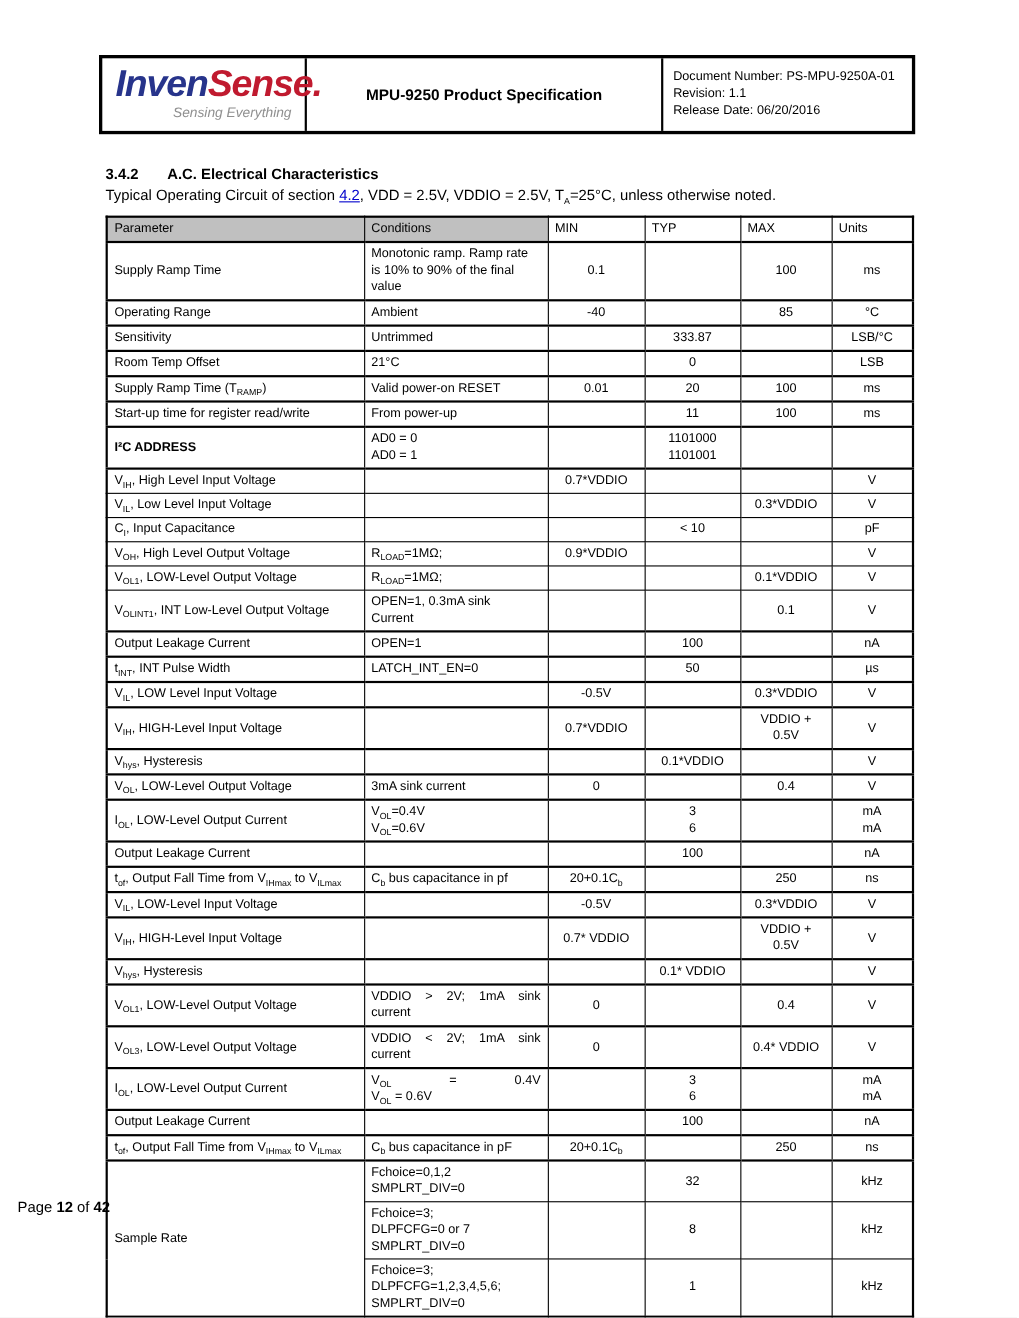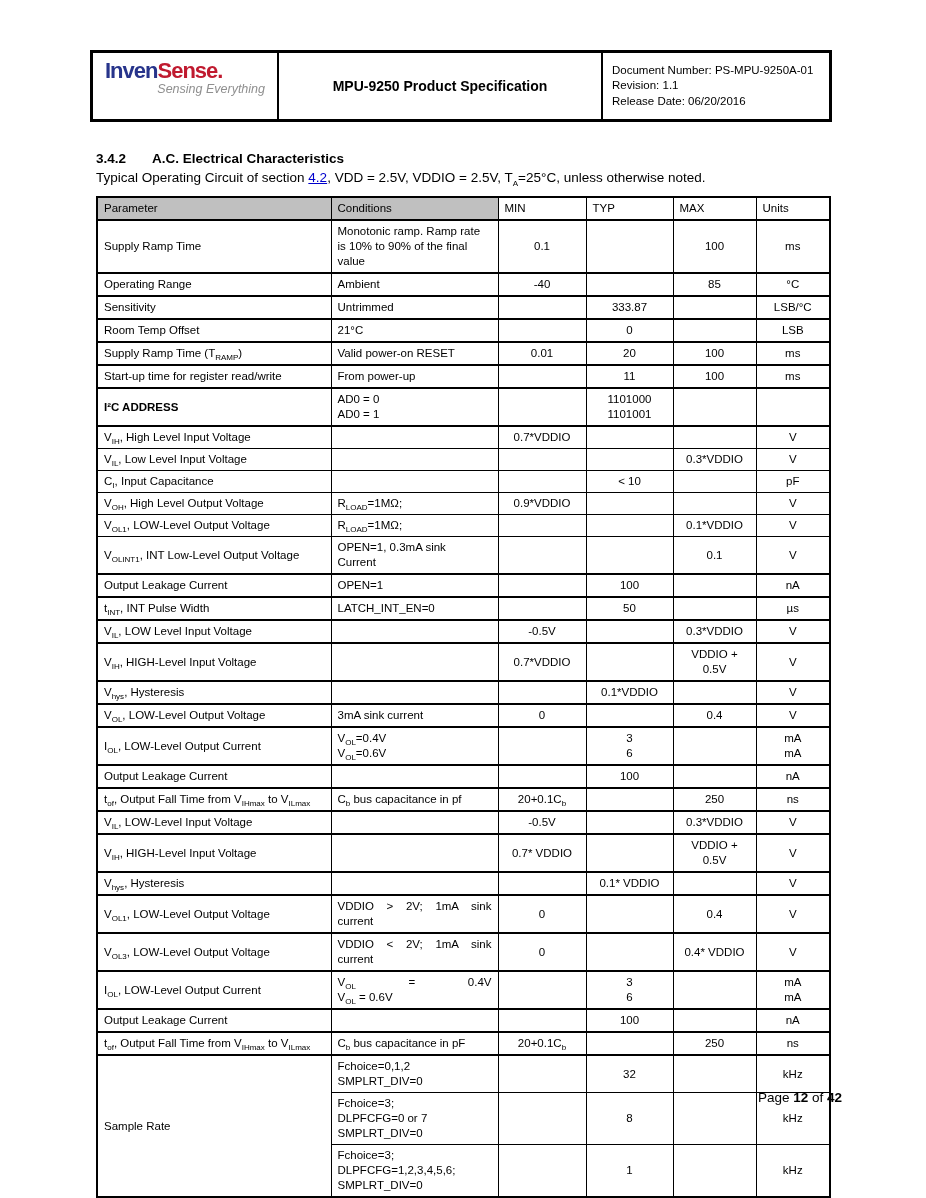--- a/index.html
+++ b/index.html
@@ -8,21 +8,21 @@
     position:relative; width:926px; height:1198px; background:#ffffff;
     font-family:"Liberation Sans", sans-serif; color:#000; margin:0 auto;
     overflow:hidden;
   }
   
   .hdr {
     position:absolute; left:90px; top:50px; width:742px; height:72px;
     border:3px solid #000; display:flex;
   }
   .hdr-logo-cell { width:186px; border-right:2px solid #000; padding:6px 10px 4px 12px; }
-  .logo-line { font-weight:bold; font-size:22px; letter-spacing:-1px; line-height:1.05; white-space:nowrap; }
+  .logo-line { font-style:italic; font-weight:bold; font-size:34px; letter-spacing:-1px; line-height:1.05; white-space:nowrap; }
   .logo-tagline { font-style:italic; font-size:12.5px; text-align:right; margin-top:0px; padding-right:2px; }
   .hdr-title-cell { width:324px; border-right:2px solid #000; display:flex; align-items:center; justify-content:center; }
   .hdr-title { font-weight:bold; font-size:14px; }
   .hdr-info-cell { flex:1; display:flex; flex-direction:column; justify-content:center; padding-left:9px; font-size:11.5px; line-height:1.32; }
   
   .content { position:absolute; left:96px; top:151px; width:733px; }
   .sec-head { font-weight:bold; font-size:13.5px; }
   .sec-head .num { display:inline-block; width:56px; }
   .intro { font-size:13.5px; margin-top:4px; }
   .intro a { text-decoration:underline; cursor:pointer; }
@@ -37,21 +37,21 @@
   .spec thead th.b { font-weight:normal; }
   .spec tbody td { border-top-width:2px; }
   .spec tbody tr.thin td { border-top-width:1px; }
   .c-param { }
   .c-param.b { font-weight:bold; }
   .c-cond { vertical-align:top; }
   .c-min, .c-typ, .c-max, .c-units { text-align:center; }
   .jline { text-align:justify; text-align-last:justify; }
   sub { font-size:8px; line-height:0; letter-spacing:0; }
   
-  .footer { position:absolute; top:1090px; left:0; width:842px; text-align:right; font-size:13.5px; }
+  .footer { position:absolute; top:1090px; left:16px; width:842px; text-align:left; font-size:13.5px; }
   .footer b { font-weight:bold; }
 </style>
 </head>
 <body>
 
 <div class="page">
 
   <div class="hdr">
     <div class="hdr-logo-cell">
       <div class="logo-line"><span style="color: rgb(39, 52, 139);">Inven</span><span style="color: rgb(192, 26, 47);">Sense</span><span style="color: rgb(192, 26, 47);">.</span></div>

